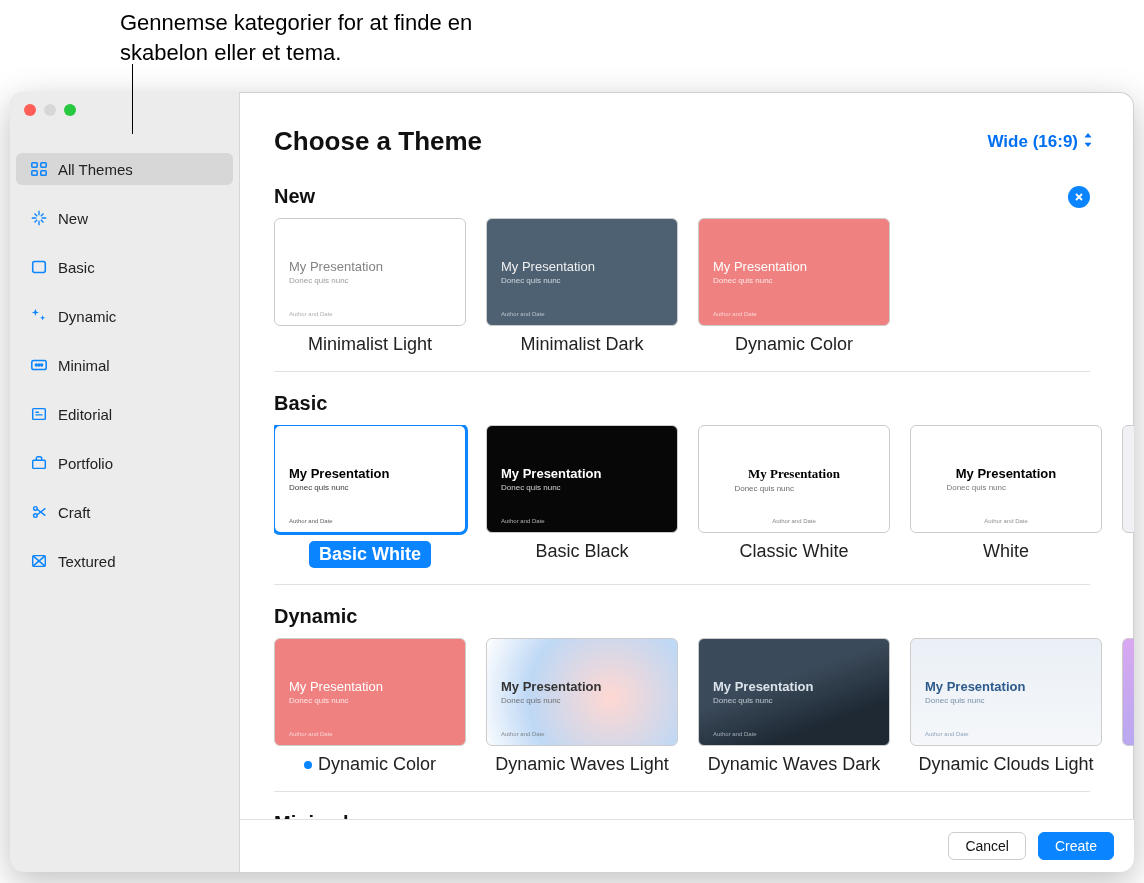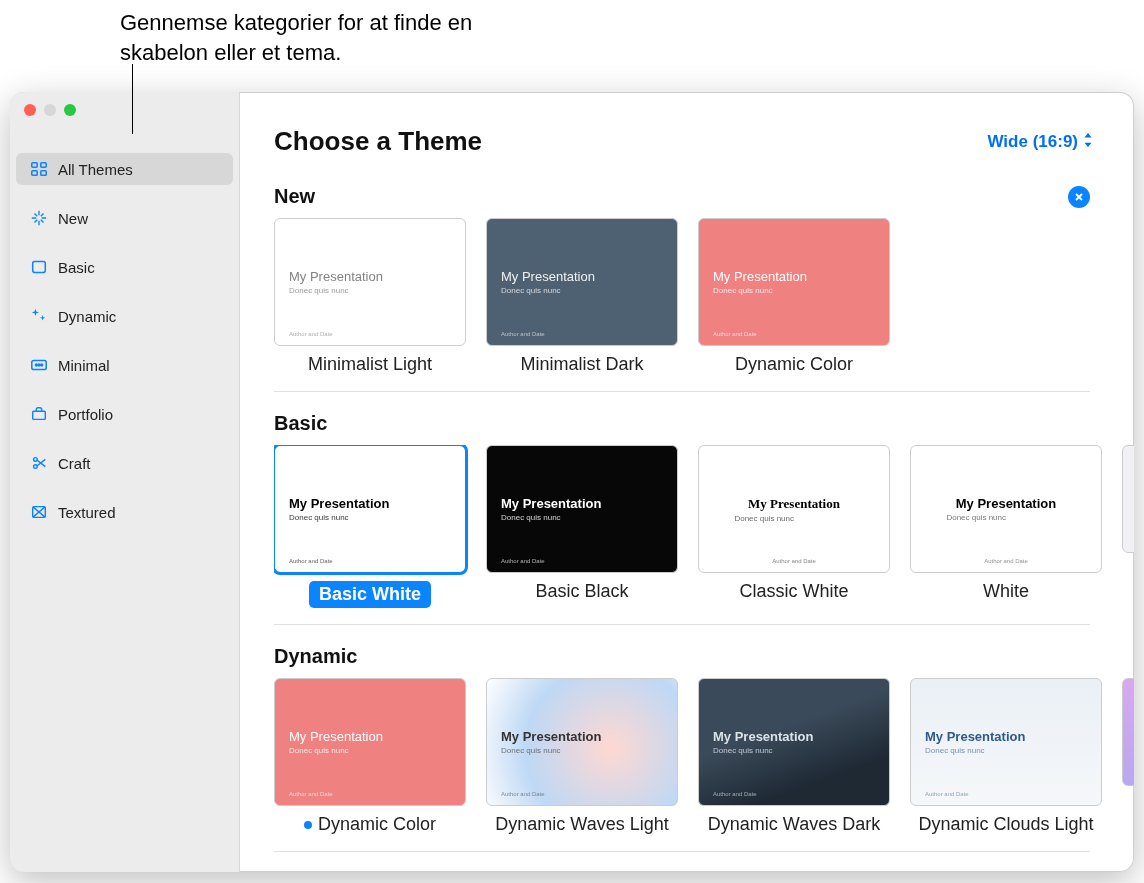--- a/index.html
+++ b/index.html
@@ -127,21 +127,21 @@
     display:flex;
     gap:20px;
     padding-right:30px;
     overflow:hidden;
   }
   .thumb-cell{
     display:flex;flex-direction:column;align-items:center;gap:8px;
     cursor:pointer;
   }
   .thumb{
-    width:192px;height:128px;
+    width:192px;height:108px;
     border-radius:6px;
     border:1px solid #ccc;
     position:relative;
     overflow:hidden;
     display:flex;flex-direction:column;justify-content:center;
     padding:0 14px;
   }
   .thumb.selected{outline:3px solid #0a84ff;outline-offset:-1px}
   .t-title{font-size:13px;font-weight:600}
   .t-sub{font-size:8px;margin-top:2px;opacity:.8}
@@ -260,20 +260,29 @@
             <circle cx="7" cy="10" r="1" fill="currentColor"></circle>
             <circle cx="10" cy="10" r="1" fill="currentColor"></circle>
             <circle cx="13" cy="10" r="1" fill="currentColor"></circle>
           </svg>
         </span>
         <span>Minimal</span>
       </div>
       <div class="sidebar-item">
         <span class="sb-icon">
           <svg viewBox="0 0 20 20" fill="none" stroke="currentColor" stroke-width="1.6">
+            <rect x="3" y="4" width="14" height="12" rx="1"></rect>
+            <path d="M6 8h4M6 11h8"></path>
+          </svg>
+        </span>
+        <span>Editorial</span>
+      </div>
+      <div class="sidebar-item">
+        <span class="sb-icon">
+          <svg viewBox="0 0 20 20" fill="none" stroke="currentColor" stroke-width="1.6">
             <rect x="3" y="7" width="14" height="9" rx="1"></rect>
             <path d="M7 7V5a2 2 0 012-2h2a2 2 0 012 2v2"></path>
           </svg>
         </span>
         <span>Portfolio</span>
       </div>
       <div class="sidebar-item">
         <span class="sb-icon">
           <svg viewBox="0 0 20 20" fill="none" stroke="currentColor" stroke-width="1.6">
             <circle cx="6" cy="6" r="2"></circle>
@@ -426,15 +435,19 @@
             <div class="bg-sliver bg-sliver2"></div>
             <div style="height: 20px;"></div>
           </div>
         </div>
         <div class="divider"></div>
         <div class="section-head">
           <div class="section-title">Minimal</div>
         </div>
       </div>
 
+    <div class="footer">
+      <button class="btn btn-cancel">Cancel</button>
+      <button class="btn btn-primary">Create</button>
+    </div>
 
   </div>
 </div>
 
 </body></html>

